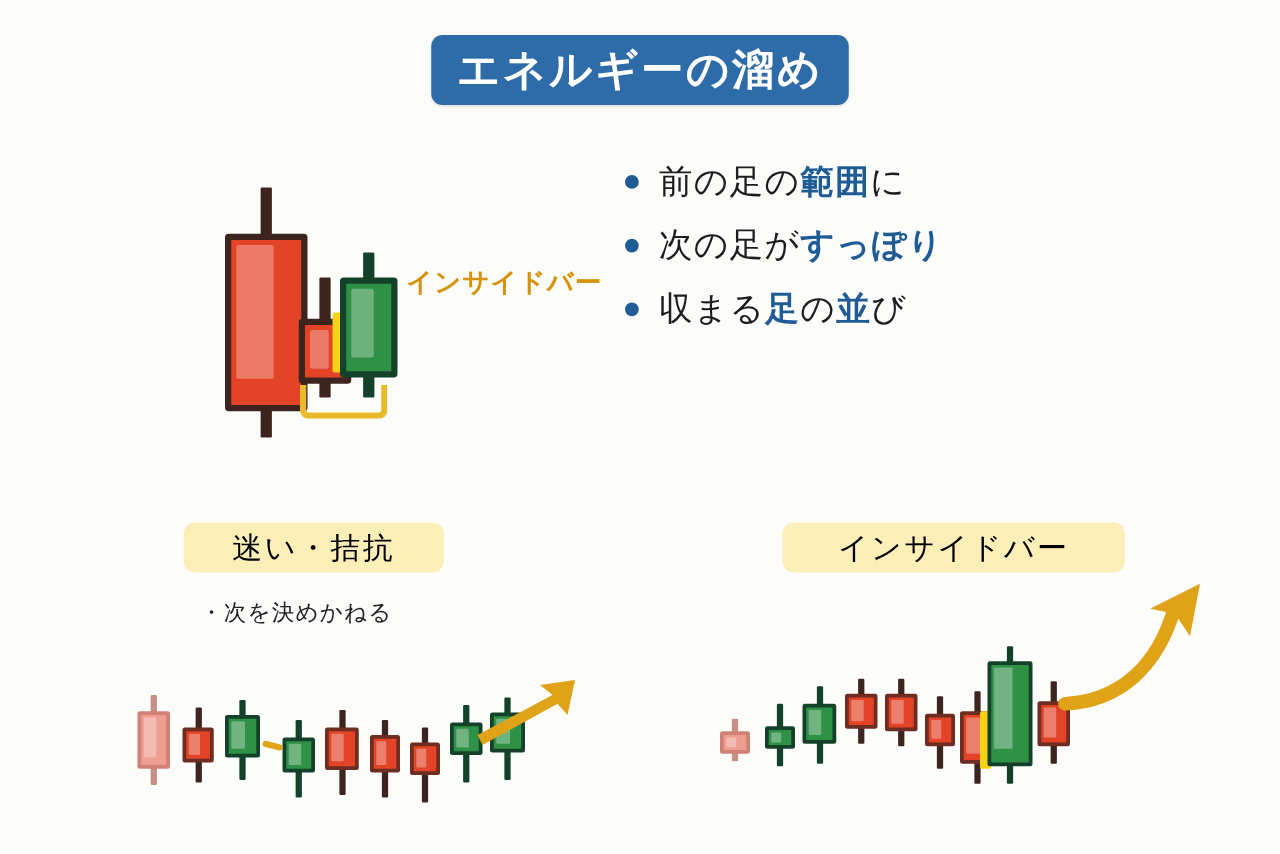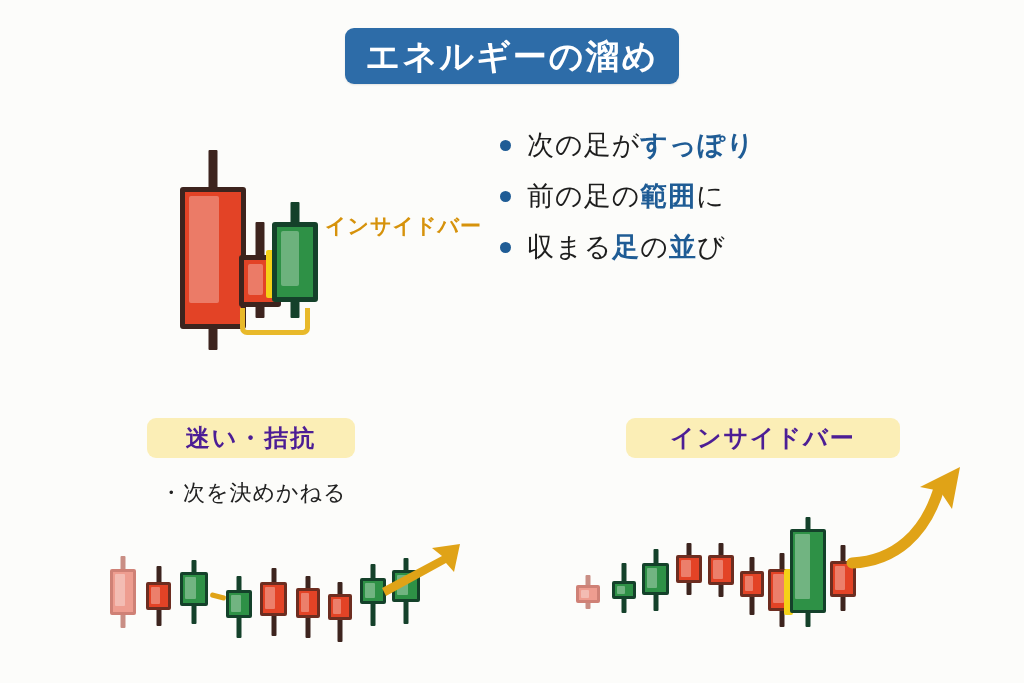--- a/index.html
+++ b/index.html
@@ -71,23 +71,23 @@
   .mother-label{
     position:absolute; font-size:19px; color:#1f1f1f; letter-spacing:2px;
     white-space:nowrap;
   }
 
   
   .sec-badge{
     position:absolute; background:#fbeeb6; border-radius:9px;
     display:flex; align-items:center; justify-content:center;
   }
-  .sec-badge span{ font-size:24px; font-weight:bold; color:#4c1d95; letter-spacing:2px; }
+  .sec-badge span{ font-size:24px; font-weight:normal; color:#000000; letter-spacing:2px; }
   .sec-note{
-    position:absolute; font-size:22px; color:#222; letter-spacing:1px; white-space:nowrap;
+    position:absolute; font-size:18px; color:#222; letter-spacing:1px; white-space:nowrap;
   }
 
   
   .mini{ position:absolute; }
   .mini .m-cdl{ position:absolute; }
   .mini .m-wick{
     position:absolute; left:50%; transform:translateX(-50%);
     width:5px; border-radius:1px;
   }
   .m-wick.red{ background:#3d241e; }
@@ -113,26 +113,26 @@
 <div class="stage">
 
   <div class="title-badge">
     <span>エネルギーの溜め</span>
   </div>
 
   <div class="bullets">
 
     <div class="bullet-row">
       <div class="bullet-dot"></div>
-      <div class="bullet-text"><span>次の足が</span><span class="hl">すっぽり</span><span></span></div>
+      <div class="bullet-text"><span>前の足の</span><span class="hl">範囲</span><span>に</span></div>
     </div>
 
     <div class="bullet-row">
       <div class="bullet-dot"></div>
-      <div class="bullet-text"><span>前の足の</span><span class="hl">範囲</span><span>に</span></div>
+      <div class="bullet-text"><span>次の足が</span><span class="hl">すっぽり</span><span></span></div>
     </div>
 
     <div class="bullet-row">
       <div class="bullet-dot"></div>
       <div class="bullet-text"><span>収まる</span><span class="hl">足</span><span>の</span><span class="hl">並</span><span>び</span></div>
     </div>
 
   </div>
 
   <div class="main-chart">

